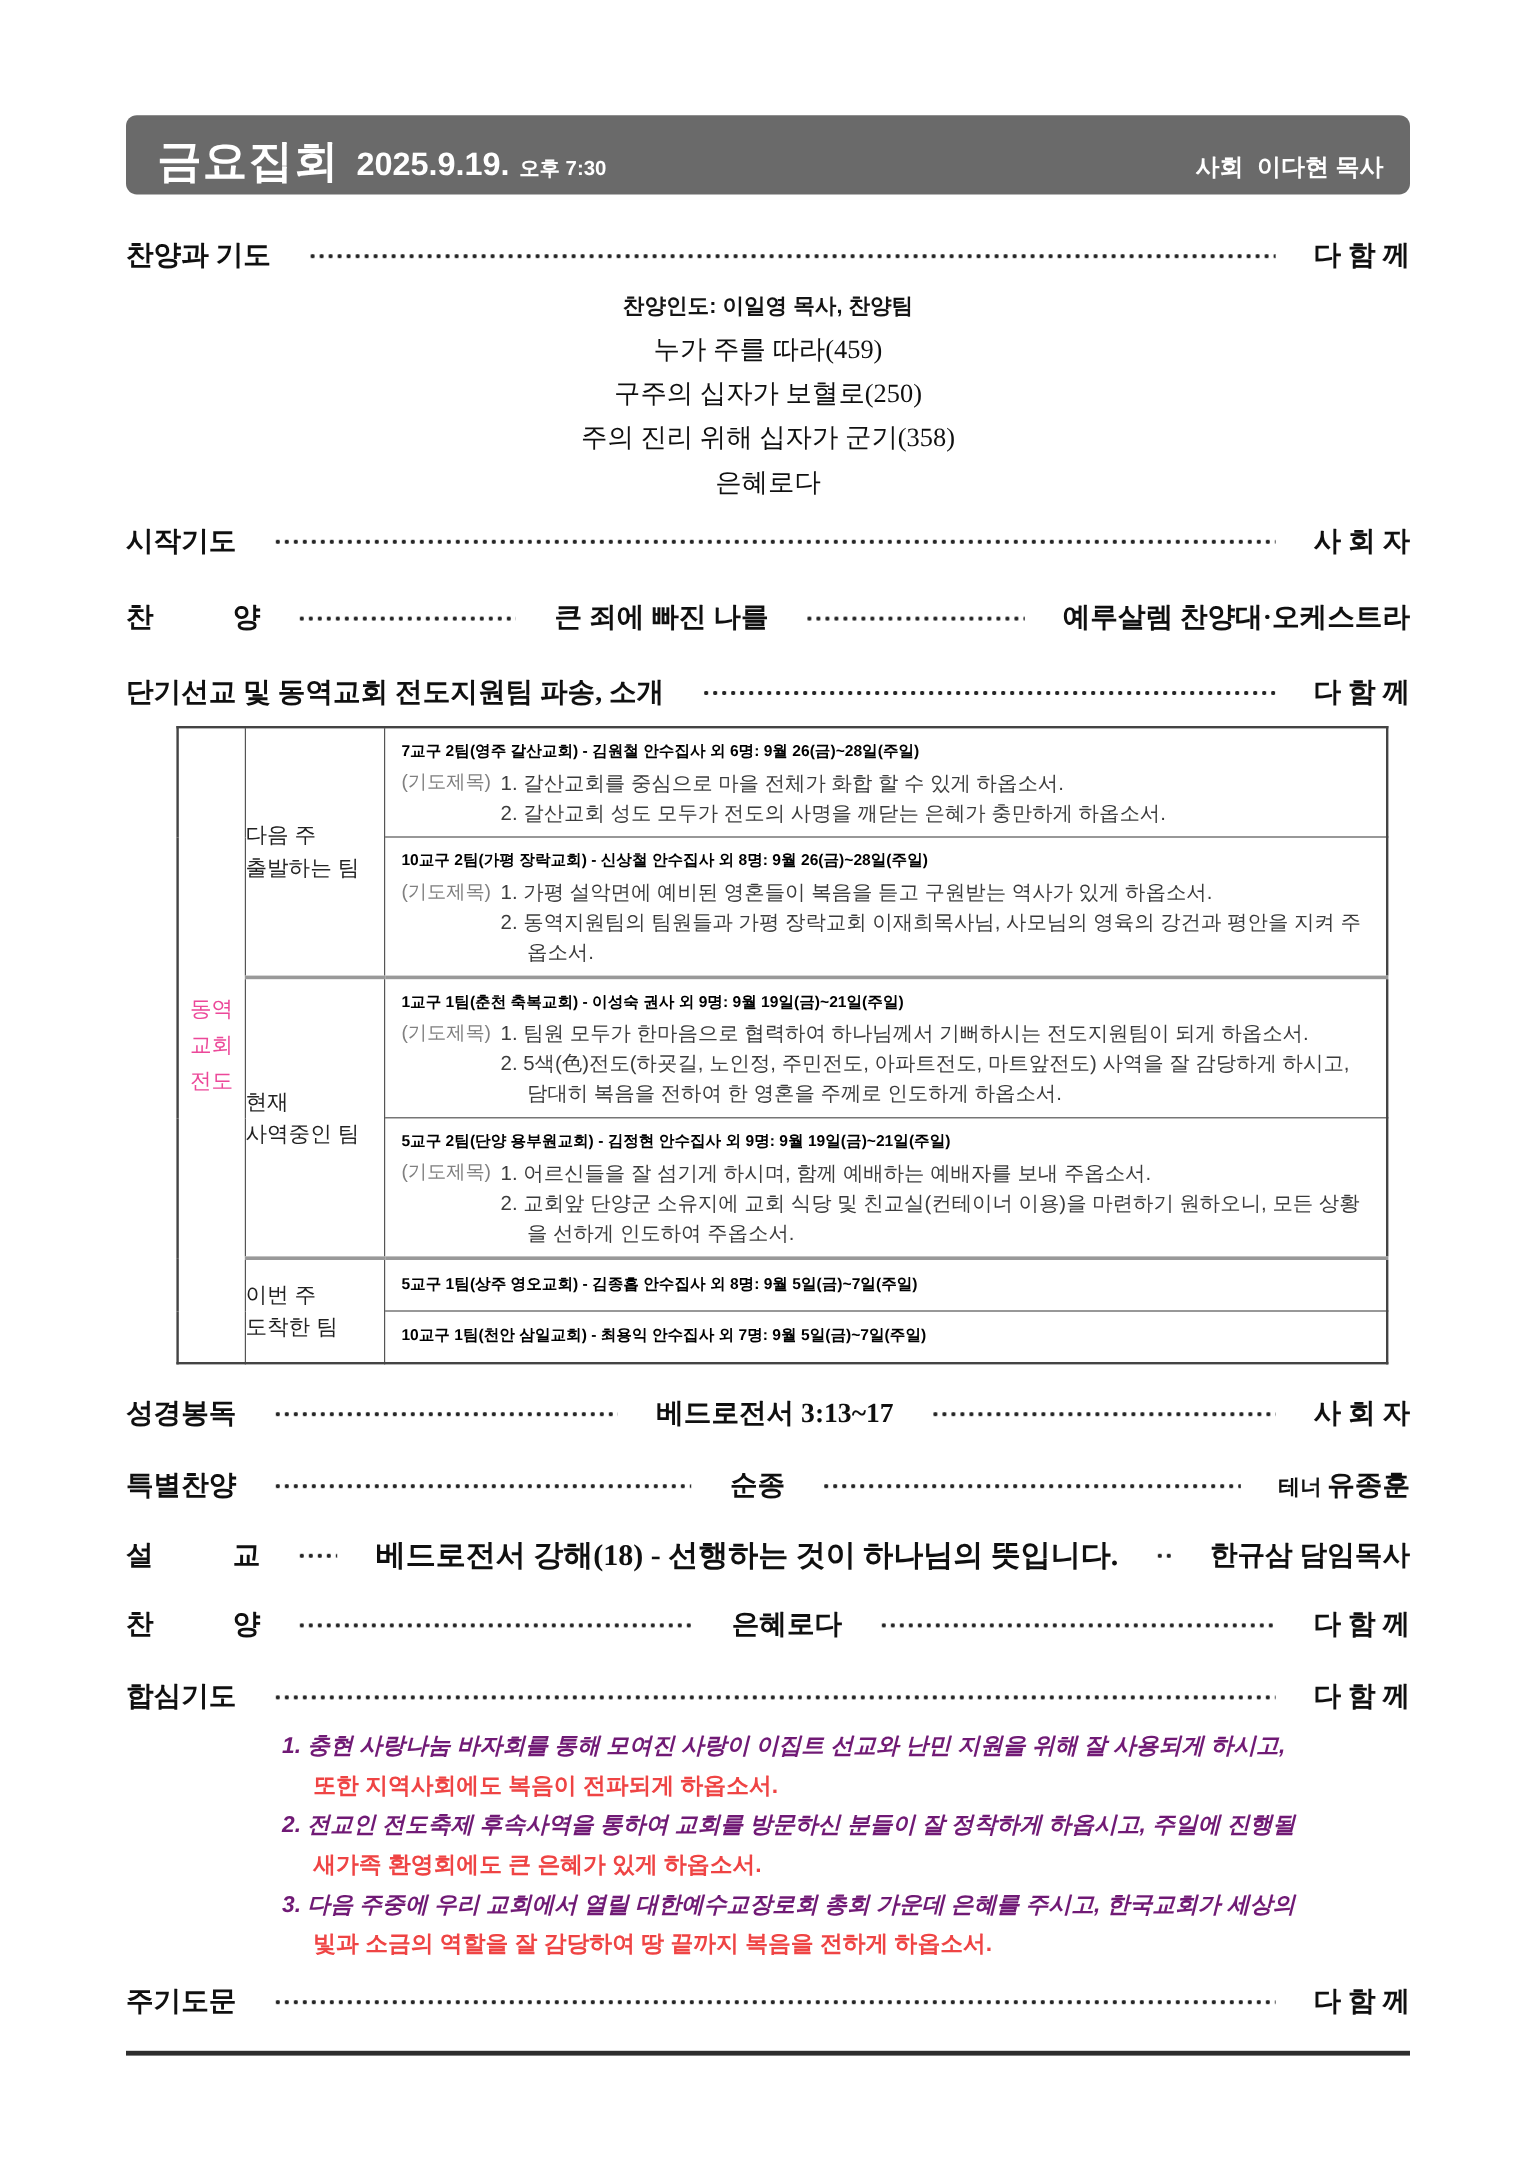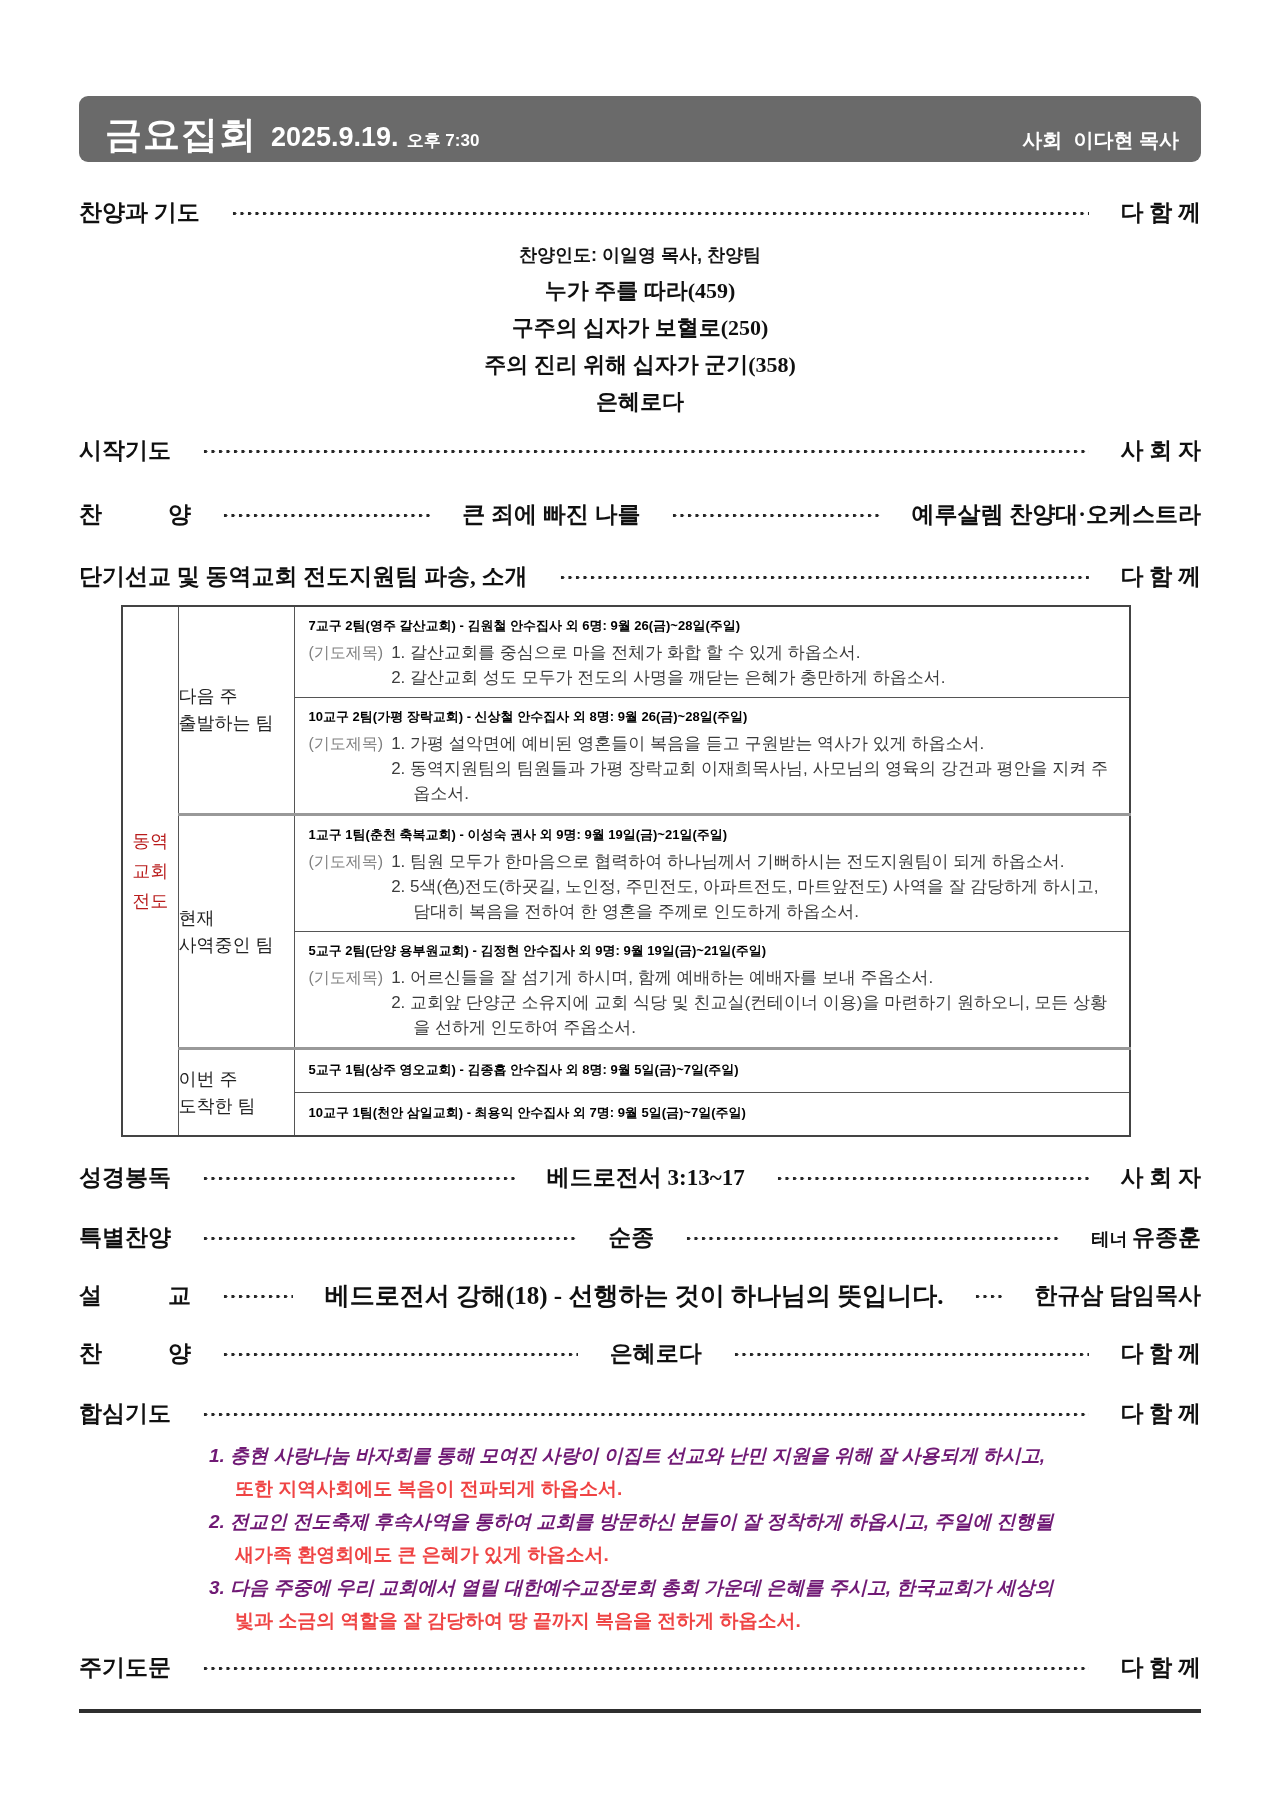--- a/index.html
+++ b/index.html
@@ -1,18 +1,18 @@
 <!DOCTYPE html>
 <html><head>
 <meta charset="utf-8">
 <style>
   * { margin:0; padding:0; box-sizing:border-box; }
   html,body { width:1280px; height:1810px; background:#ffffff; overflow:hidden; }
   body { font-family:"Liberation Sans","DejaVu Sans",sans-serif; color:#111; }
-  .page { width:1280px; height:1810px; padding:0 79px; overflow:hidden; }
+  .page { width:1280px; height:1810px; padding:0 105px; overflow:hidden; }
 
   
   .titlebar {
     margin-top:96px; height:66px; background:#6a6a6a; border-radius:9px;
     display:flex; align-items:flex-end; padding:0 22px 9px 26px; color:#fff;
   }
   .tb-title { font-size:37px; font-weight:700; letter-spacing:1px; line-height:1; }
   .tb-date  { font-size:27px; font-weight:700; margin-left:14px; line-height:1.1; white-space:pre; }
   .tb-time  { font-size:17px; font-weight:700; margin-left:8px; line-height:1.4; white-space:pre; }
   .tb-mc    { margin-left:auto; font-size:20px; font-weight:700; line-height:1.3; white-space:pre; }
@@ -35,30 +35,30 @@
   }
   .sermon-line .dots.left { flex:2.6; }
   .sermon-line .dots.right { flex:1; }
   .sermon-line .pl-center { font-size:25px; }
 
   
   .praise-block { margin-top:10px; text-align:center; }
   .praise-leader { font-size:18px; font-weight:700; line-height:34px; color:#141414; }
   .praise-song {
     font-family:"Liberation Serif","DejaVu Serif",serif;
-    font-size:22px; font-weight:700; line-height:37px; color:#101010;
+    font-size:22px; font-weight:400; line-height:37px; color:#101010;
   }
 
   
   .mtable-wrap { margin-top:13px; }
   table.mtable { border-collapse:collapse; width:1010px; margin-left:42px; }
   table.mtable td { border:1px solid #555; vertical-align:middle; }
   table.mtable { border:2px solid #444; }
   td.cat {
-    width:56px; text-align:center; font-size:18px; color:#b91c1c;
+    width:56px; text-align:center; font-size:18px; color:#ec4899;
     white-space:pre-line; line-height:30px;
   }
   td.grp {
     width:116px; text-align:left; font-size:18px; color:#222;
     white-space:pre-line; line-height:27px;
   }
   td.det { padding:5px 12px 7px 14px; }
   tr.grp-start td { border-top:3px solid #999; }
   .row-title { font-size:13px; font-weight:700; color:#000; line-height:28px; }
   .prow { display:flex; align-items:flex-start; }

